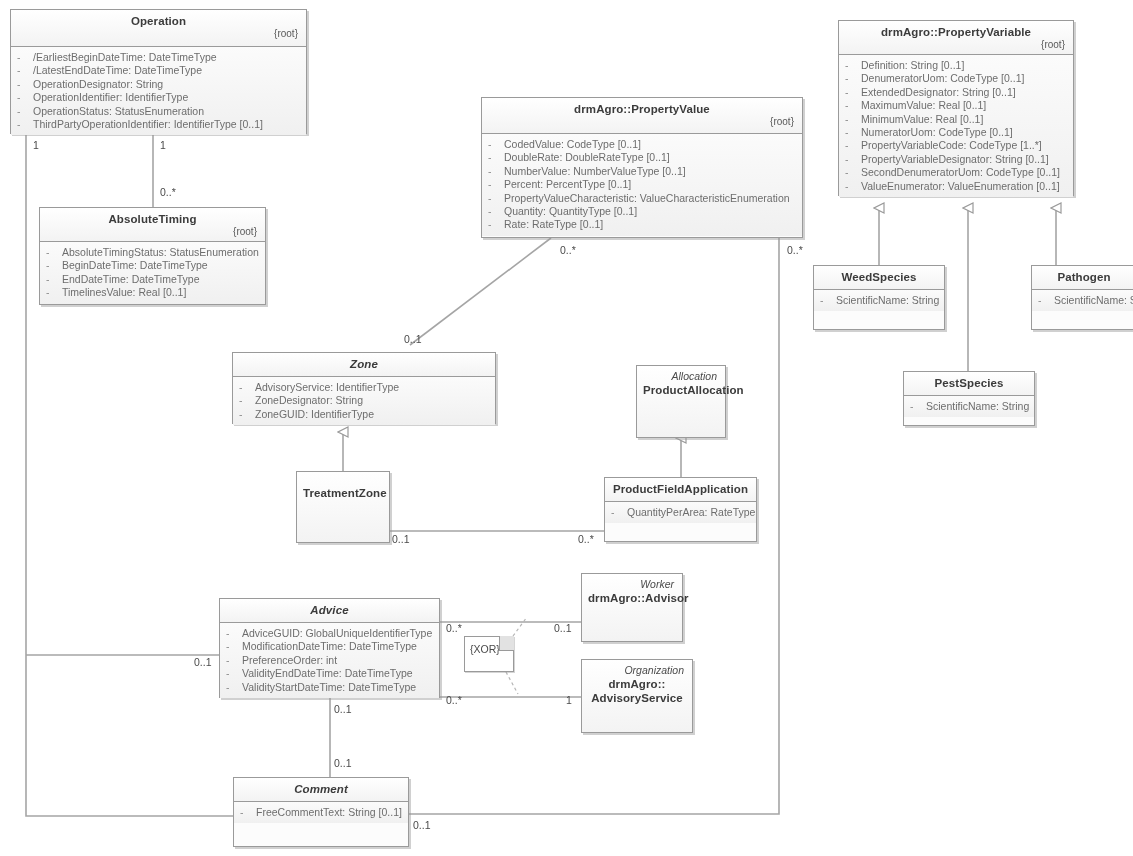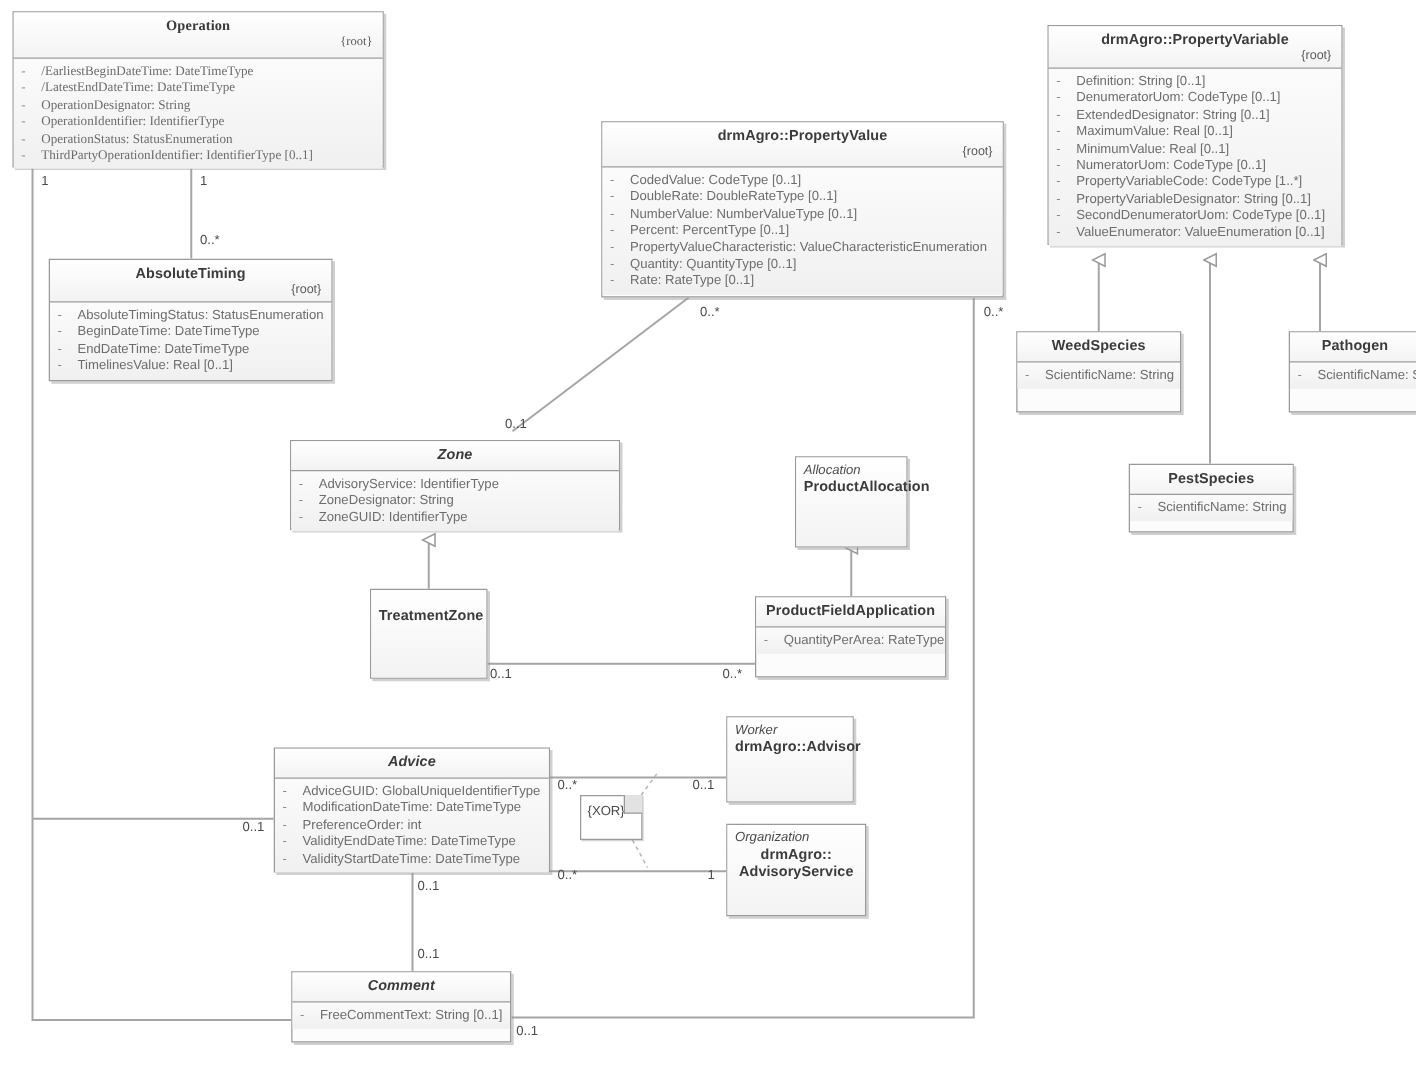--- a/index.html
+++ b/index.html
@@ -51,20 +51,21 @@
     font-size: 11.5px;
     font-weight: bold;
     color: #3b3b3b;
     line-height: 14px;
     letter-spacing: 0.1px;
   }
   .uclass .cname.abstract {
     font-style: italic;
   }
   .uclass .stereo {
+    text-align: right;
     font-size: 10.5px;
     font-style: italic;
     color: #4a4a4a;
     line-height: 13px;
     padding-right: 2px;
   }
   .uclass .rootmark {
     text-align: right;
     font-size: 10px;
     color: #5a5a5a;
@@ -162,21 +163,21 @@
       <path d="M 330,698 L 330,777"></path>
 
     </g>
 
     <g stroke="#b5b5b5" stroke-width="1.2" fill="none" stroke-dasharray="3,3">
       <path d="M 513,636 L 527,617"></path>
       <path d="M 506,672 L 518,694"></path>
     </g>
   </svg>
 
-  <div class="uclass" style="left:10px; top:9px; width:297px; height:125px;font-family:Liberation Serif, serif;">
+  <div class="uclass" style="left:10px; top:9px; width:297px; height:125px;">
     <div class="hdr" style="height:37px;">
       <div class="cname">Operation</div>
       <div class="rootmark">{root}</div>
     </div>
     <div class="body">
       <div class="attr"><span class="vis">-</span><span>/EarliestBeginDateTime: DateTimeType</span></div>
       <div class="attr"><span class="vis">-</span><span>/LatestEndDateTime: DateTimeType</span></div>
       <div class="attr"><span class="vis">-</span><span>OperationDesignator: String</span></div>
       <div class="attr"><span class="vis">-</span><span>OperationIdentifier: IdentifierType</span></div>
       <div class="attr"><span class="vis">-</span><span>OperationStatus: StatusEnumeration</span></div>
@@ -313,21 +314,21 @@
     </div>
   </div>
 
   <div class="uclass nobody" style="left:581px; top:573px; width:102px; height:69px;">
     <div class="hdr">
       <div class="stereo">Worker</div>
       <div class="cname">drmAgro::Advisor</div>
     </div>
   </div>
 
-  <div class="uclass" style="left:233px; top:777px; width:176px; height:57px;">
+  <div class="uclass" style="left:233px; top:777px; width:176px; height:70px;">
     <div class="hdr" style="height:24px;">
       <div class="cname abstract">Comment</div>
     </div>
     <div class="body">
       <div class="attr"><span class="vis">-</span><span>FreeCommentText: String [0..1]</span></div>
     </div>
   </div>
 
   <div class="note" style="left:464px; top:636px; width:50px; height:36px;">
     <div class="fold"></div>

